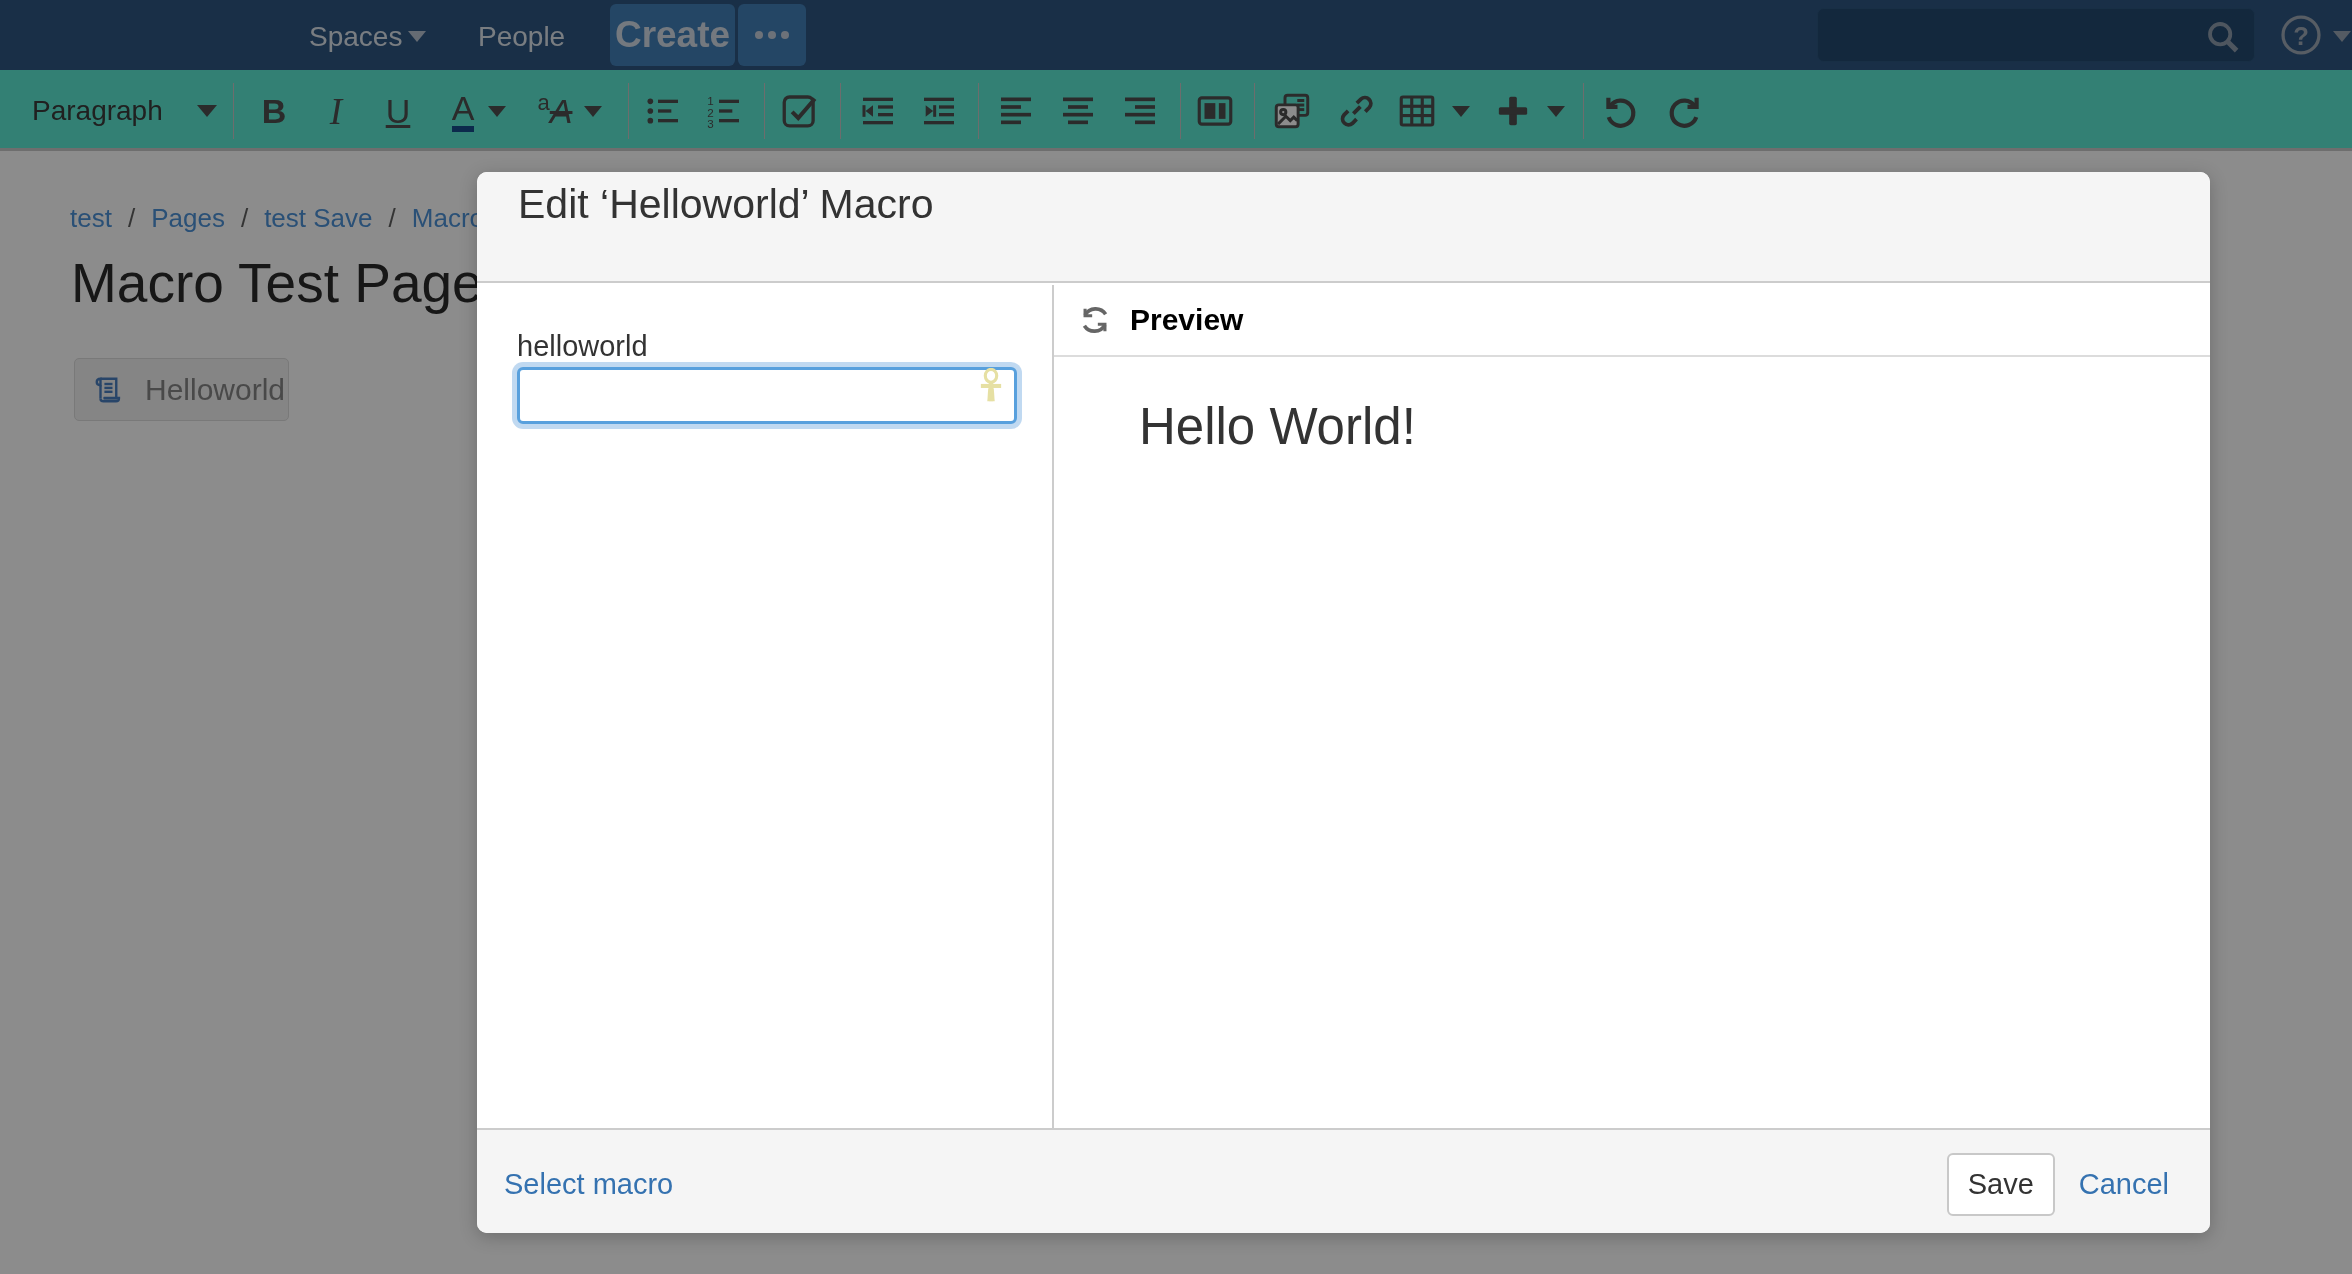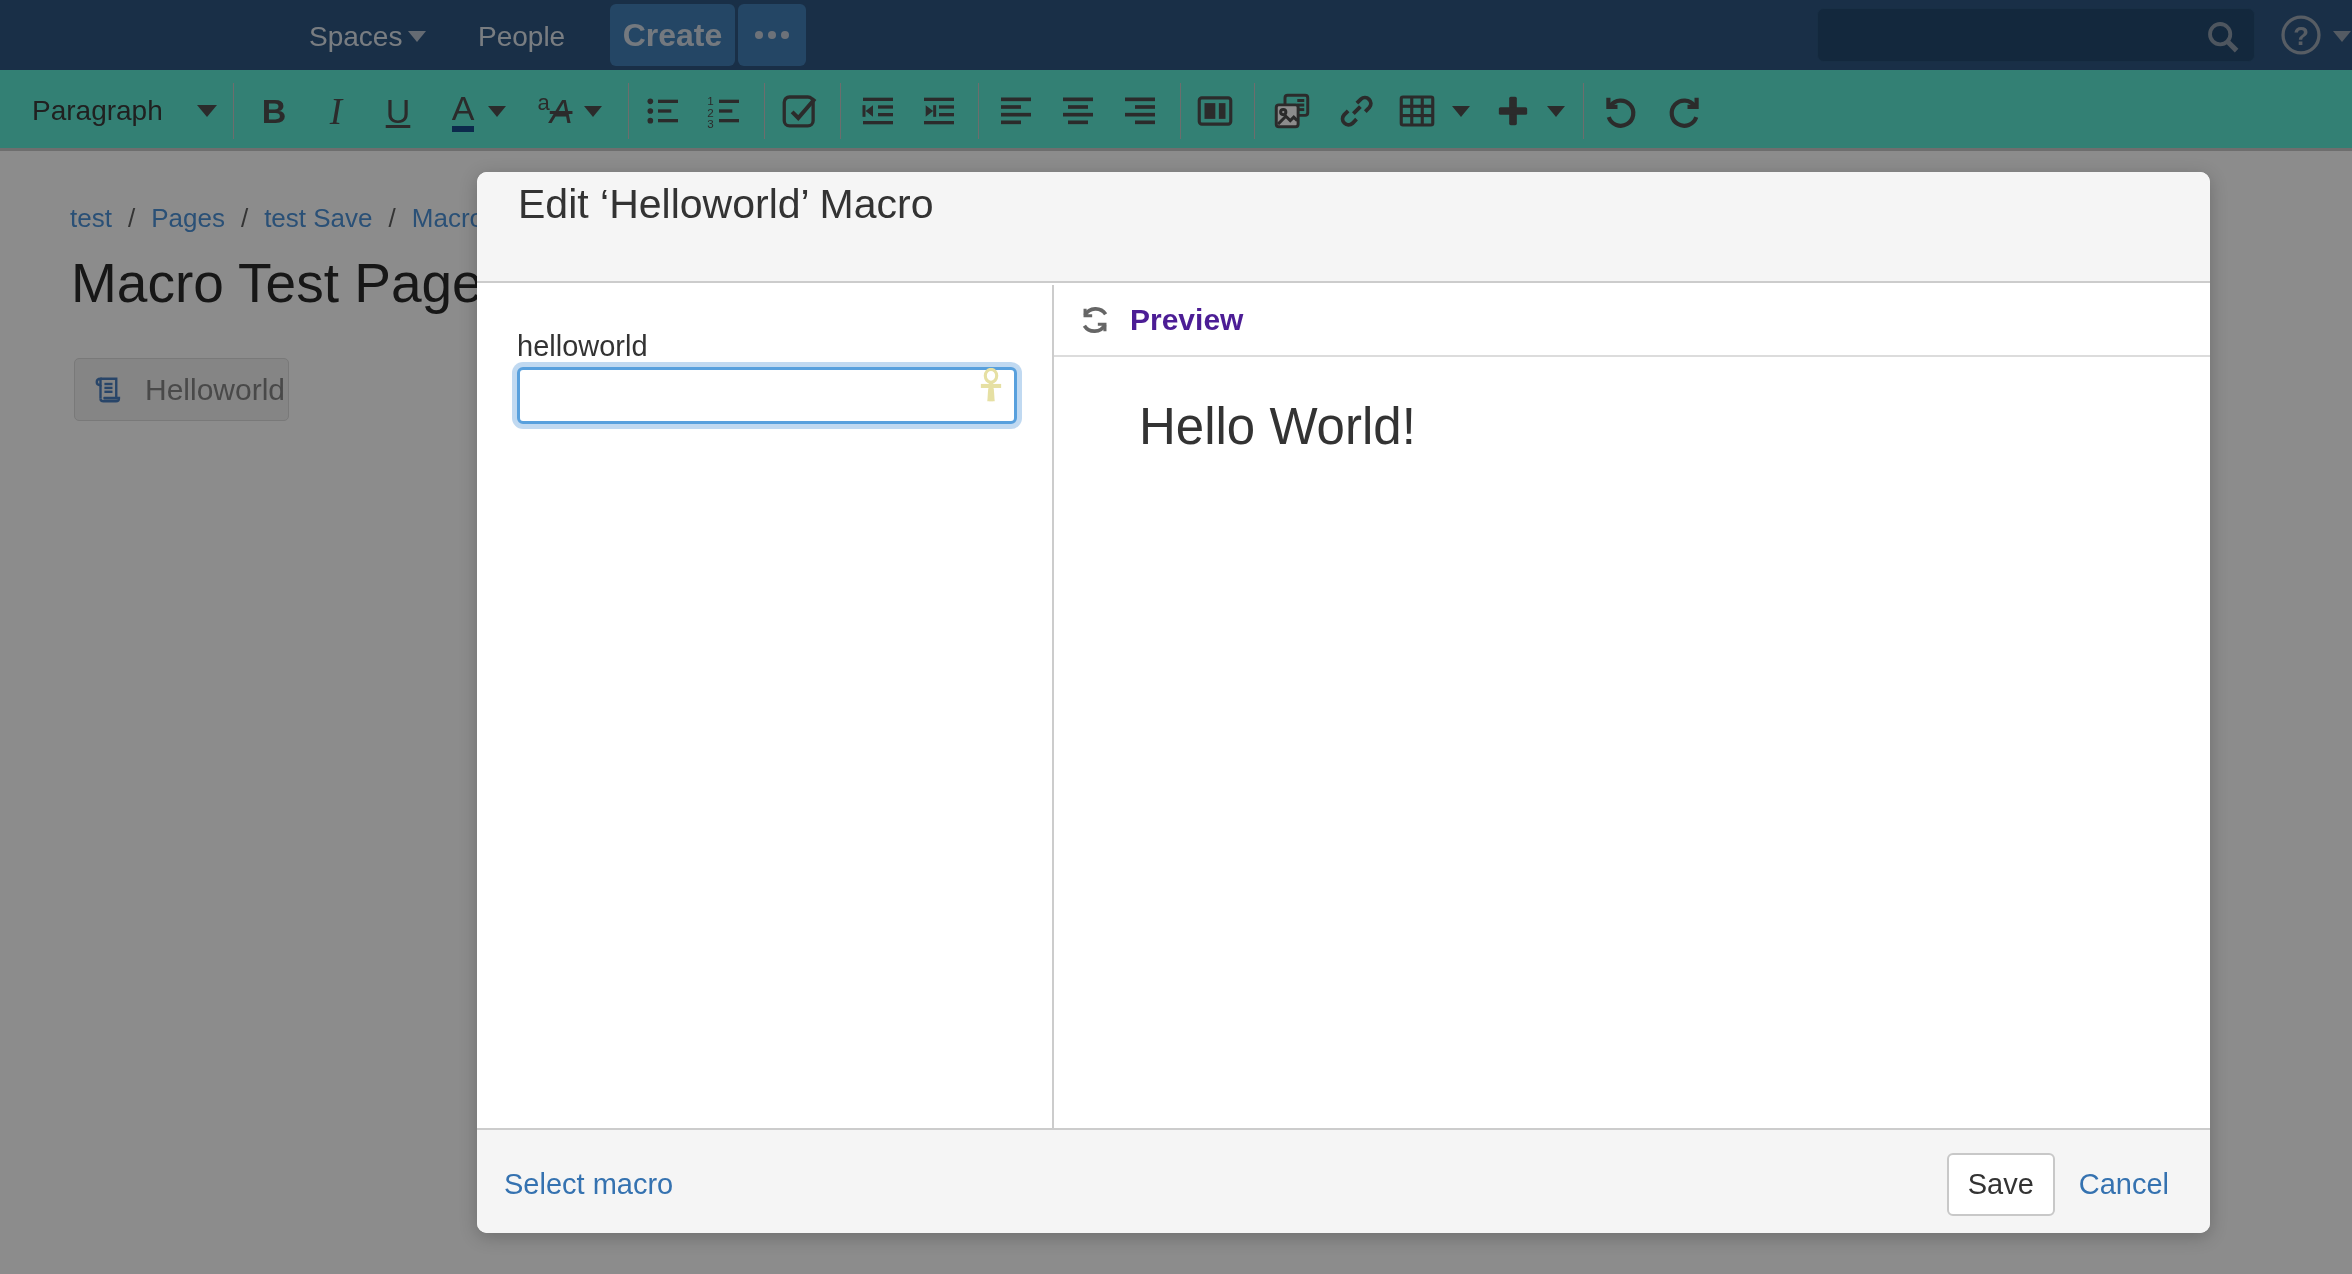--- a/index.html
+++ b/index.html
@@ -9,21 +9,21 @@
   
   .navbar { position:absolute; top:0; left:0; width:2352px; height:70px; background:#2e5682; z-index:1; }
   .nav-abs { position:absolute; }
   .nav-logo { left:33px; top:12px; display:flex; align-items:flex-start; color:#dfe5ec; cursor:pointer; }
   .nav-logo svg { width:37px; height:37px; margin-top:3px; }
   .nav-logo-text { font-size:44px; font-weight:bold; letter-spacing:-0.5px; margin-left:3px; transform:scaleX(0.80); transform-origin:left center; line-height:44px; }
   .nav-item { color:#dde4ec; font-size:28px; top:21px; cursor:pointer; }
   .nav-spaces { left:309px; }
   .nav-caret { left:408px; top:31px; width:0; height:0; border-left:9px solid transparent; border-right:9px solid transparent; border-top:11px solid #b9c4d2; }
   .nav-people { left:478px; }
-  .nav-create { left:610px; top:4px; width:125px; height:62px; background:#4380b8; color:#d3dde8; font-size:32px; font-weight:bold; border-radius:6px; border:none; cursor:pointer; font-family:inherit; }
+  .nav-create { left:610px; top:4px; width:125px; height:62px; background:#4380b8; color:#d3dde8; font-size:37px; font-weight:bold; border-radius:6px; border:none; cursor:pointer; font-family:inherit; }
   .nav-more { left:738px; top:4px; width:68px; height:62px; background:#4380b8; border-radius:6px; border:none; cursor:pointer; display:flex; align-items:center; justify-content:center; gap:5px; }
   .nav-more i { width:8px; height:8px; border-radius:50%; background:#c6d0dc; }
   .nav-search { left:1817px; top:8px; width:438px; height:54px; background:#23496f; border:1px solid #2d567e; border-radius:7px; }
   .nav-search input { position:absolute; inset:0; background:transparent; border:none; outline:none; color:#dfe5ec; font-size:28px; padding:0 64px 0 18px; width:100%; }
   .nav-search .search-ic { position:absolute; right:12px; top:9px; }
   .nav-help { left:2279px; top:13px; display:flex; align-items:center; cursor:pointer; }
 
   
   .toolbar { position:absolute; top:70px; left:0; width:2352px; height:81px; background:#5eead4; border-bottom:3px solid #c9c9c9; z-index:1; }
   .tb { position:absolute; top:0; height:82px; display:flex; align-items:center; justify-content:center; color:#4f4f4f; cursor:pointer; }
@@ -56,21 +56,21 @@
   .dlg-body { position:absolute; top:113px; bottom:105px; left:0; right:0; display:flex; }
   .dlg-left { width:577px; border-right:2px solid #cccccc; padding:44px 40px 0 40px; }
   .macro-desc { font-size:29px; color:#333; line-height:34px; }
   .field-label { font-size:29px; color:#333; margin-top:28px; line-height:34px; }
   .field-wrap { position:relative; margin-top:4px; width:500px; }
   .field-input { width:500px; height:57px; border:3px solid #58a0dd; border-radius:6px; outline:none; box-shadow:0 0 0 5px rgba(130,180,228,0.50); font-size:29px; color:#333; padding:0 44px 0 14px; }
   .ankh { position:absolute; right:14px; top:1px; width:24px; height:35px; pointer-events:none; }
   .dlg-right { flex:1; display:flex; flex-direction:column; }
   .preview-bar { height:72px; border-bottom:2px solid #dcdcdc; display:flex; align-items:center; }
   .preview-bar svg { margin-left:24px; cursor:pointer; }
-  .preview-label { font-size:30px; font-weight:bold; color:#4c1d95; margin-left:18px; }
+  .preview-label { font-size:30px; font-weight:bold; color:#000000; margin-left:18px; }
   .preview-body { flex:1; position:relative; }
   .preview-h1 { position:absolute; left:85px; top:40px; font-size:51px; color:#333; font-weight:400; }
   .dlg-footer { position:absolute; bottom:0; left:0; right:0; height:105px; background:#f5f5f5; border-top:2px solid #cccccc; border-radius:0 0 10px 10px; display:flex; align-items:center; padding-top:6px; }
   .link-blue { color:#3572b0; font-size:29px; text-decoration:none; cursor:pointer; }
   .select-macro { margin-left:27px; }
   .footer-right { margin-left:auto; margin-right:41px; display:flex; align-items:center; }
   .save-btn { width:108px; height:63px; background:#ffffff; border:2px solid #c8c8c8; border-radius:6px; font-size:29px; color:#333; cursor:pointer; font-family:inherit; }
   .cancel-link { margin-left:24px; }
 </style>
 </head>

